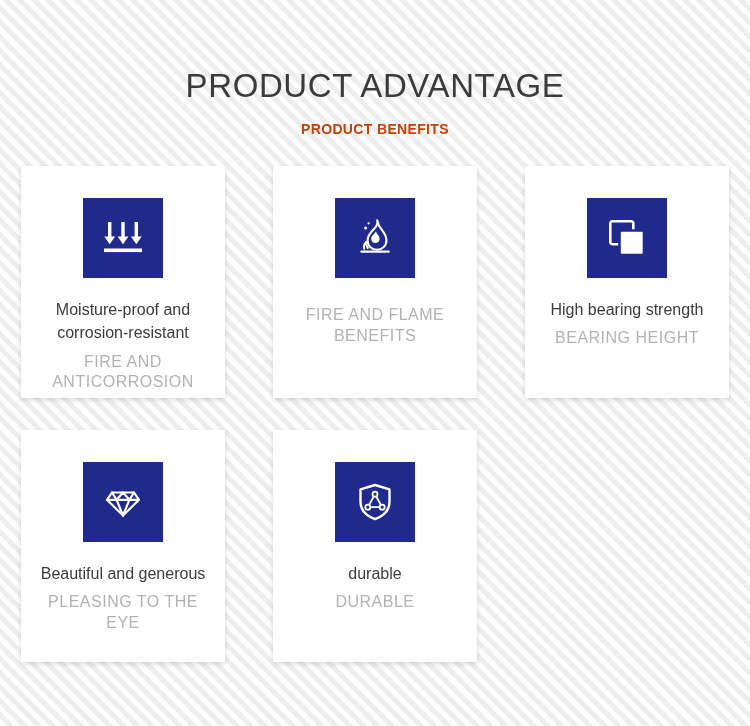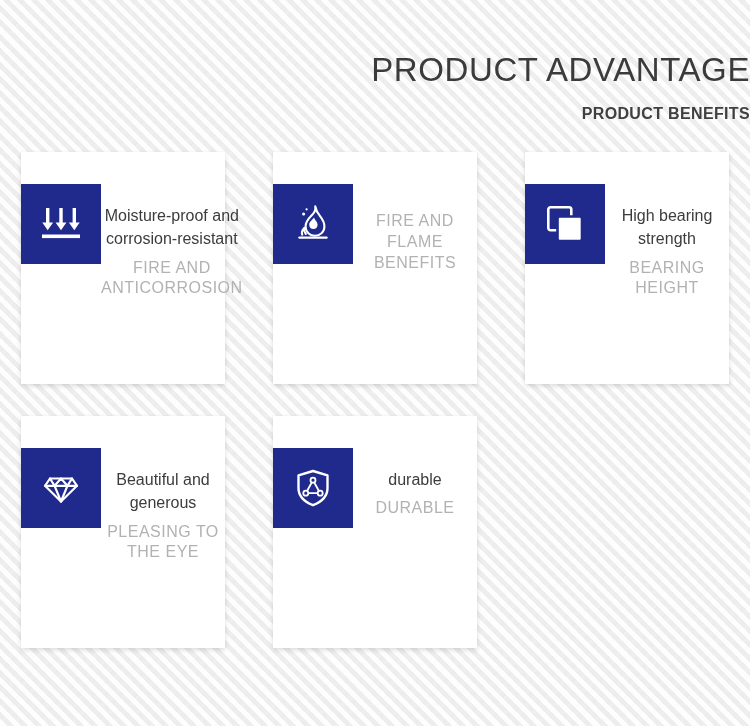--- a/index.html
+++ b/index.html
@@ -29,58 +29,58 @@
 
   .page {
     position: relative;
     width: 750px;
     height: 726px;
     box-sizing: border-box;
   }
 
   
   .header {
-    padding-top: 52px;
-    text-align: right;
+    padding-top: 68px;
+    text-align: center;
   }
   .header-title {
     font-size: 33px;
     font-weight: 400;
     color: #3b3b3b;
     letter-spacing: 0.6px;
     line-height: 1.1;
     margin: 0;
   }
   .header-subtitle {
     margin: 17px 0 0 0;
-    font-size: 16px;
+    font-size: 14px;
     font-weight: 600;
-    color: #404040;
+    color: #c2410c;
     letter-spacing: 0.35px;
   }
 
   
   .cards-grid {
     margin: 29px auto 0 auto;
     width: 708px;
     display: grid;
     grid-template-columns: repeat(3, 204px);
     column-gap: 48px;
     row-gap: 32px;
   }
 
   .card {
     width: 204px;
     height: 232px;
     background: #ffffff;
     box-sizing: border-box;
     box-shadow: 0 2px 5px rgba(0,0,0,0.13), 0 0 1px rgba(0,0,0,0.06);
     display: flex;
-    flex-direction: row;
-    align-items: flex-start;
+    flex-direction: column;
+    align-items: center;
     padding-top: 32px;
   }
 
   .icon-tile {
     width: 80px;
     height: 80px;
     background: #1f2a8c;
     display: flex;
     align-items: center;
     justify-content: center;

